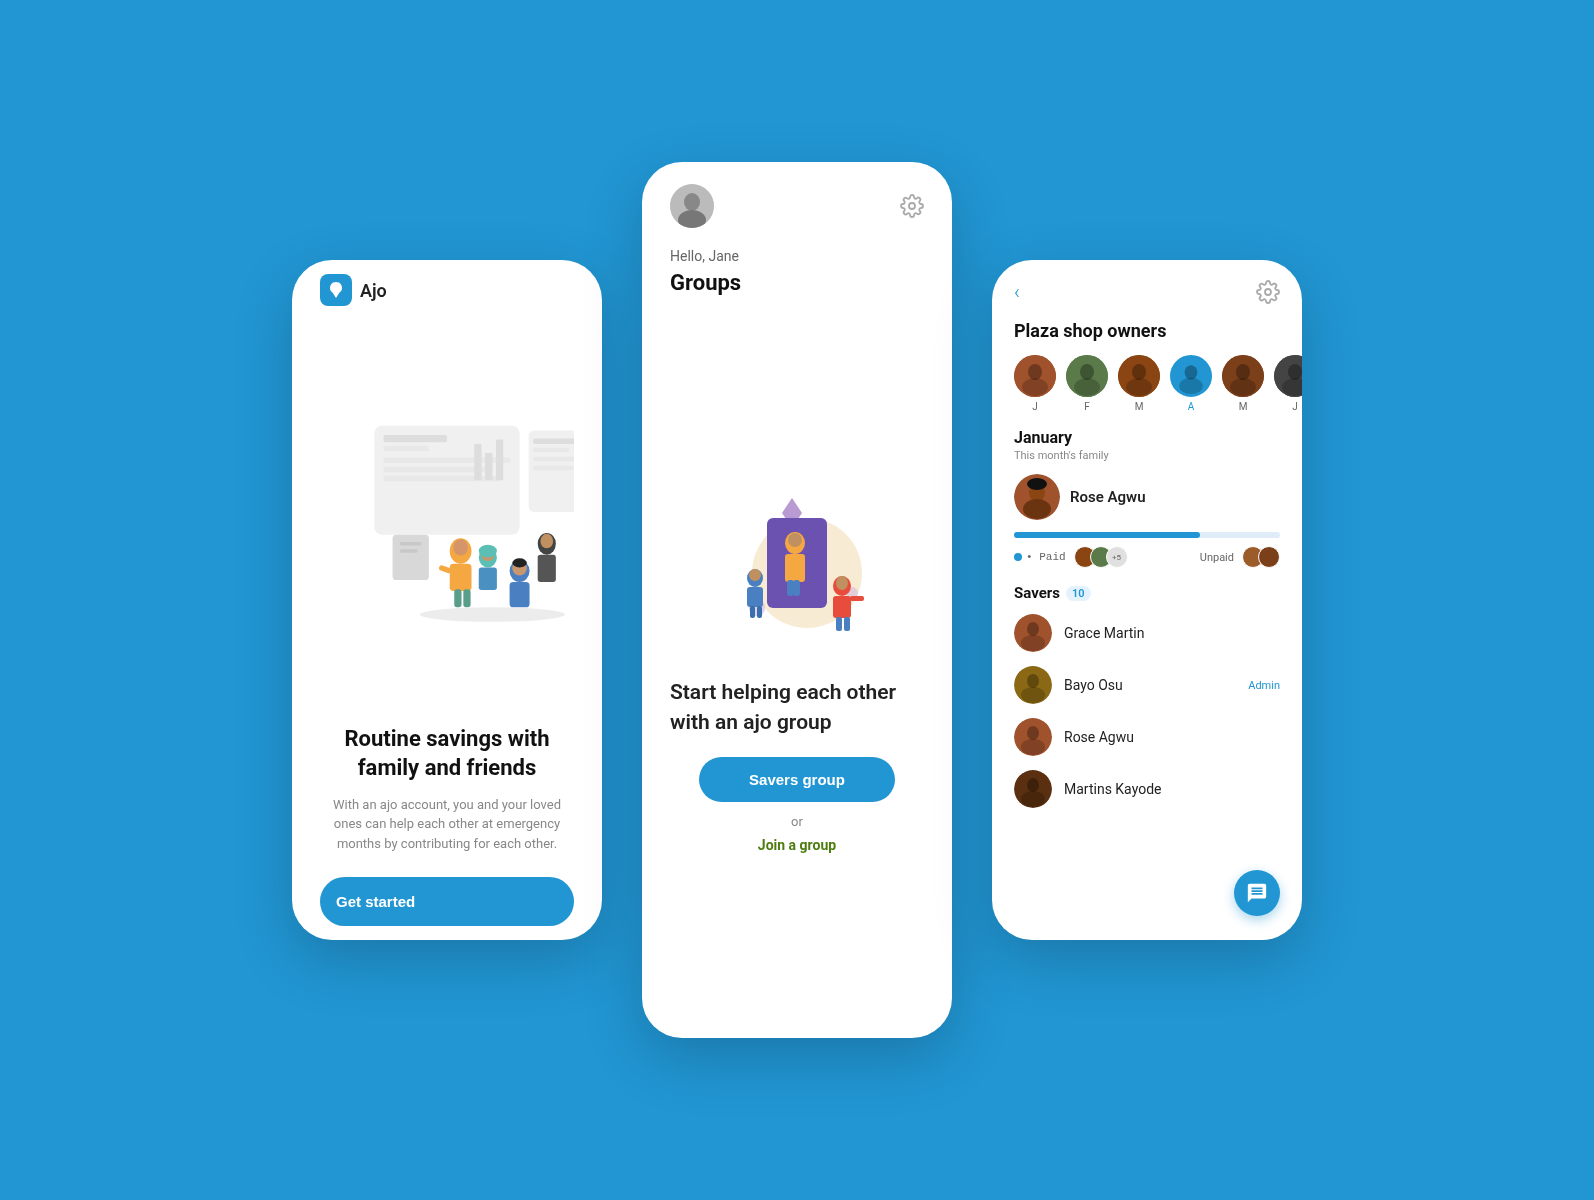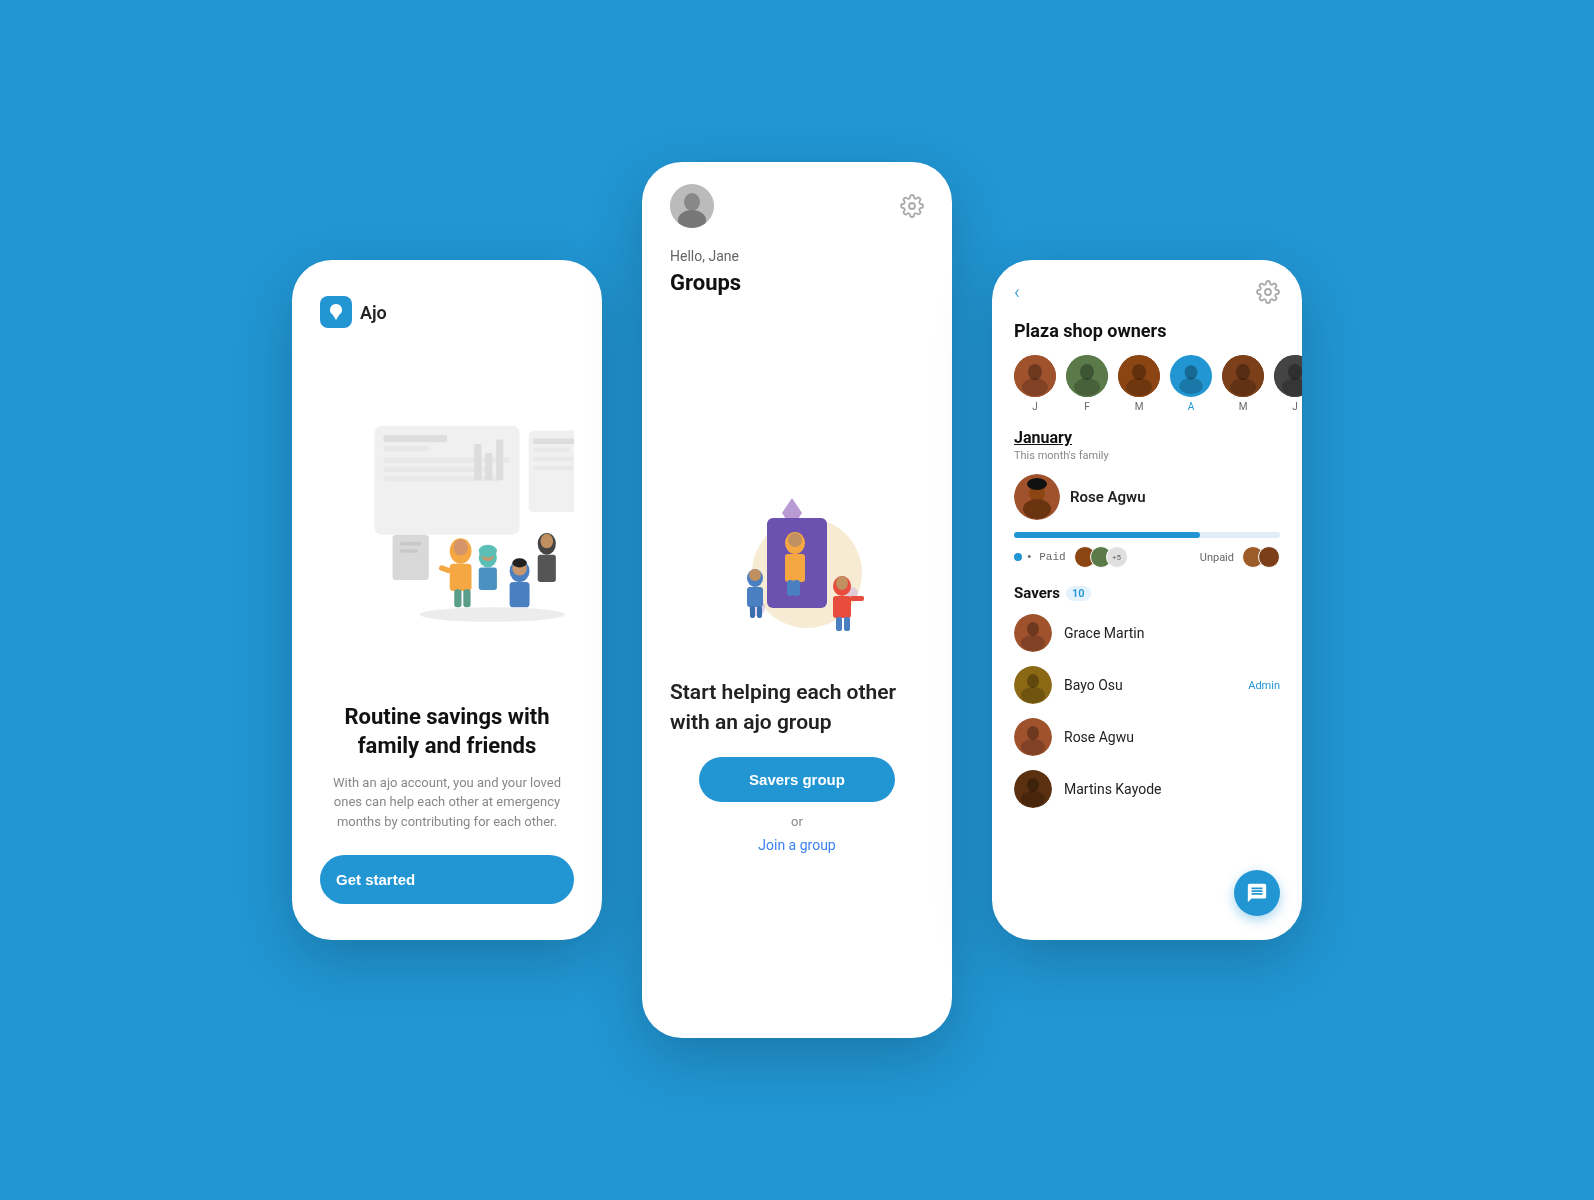--- a/index.html
+++ b/index.html
@@ -22,21 +22,21 @@
       background: #fff;
       border-radius: 40px;
       box-shadow: 0 20px 60px rgba(0,0,0,0.2);
       overflow: hidden;
       position: relative;
     }
     
     .screen-1 {
       width: 310px;
       height: 680px;
-      padding: 36px 28px;
+      padding: 14px 28px;
       display: flex;
       flex-direction: column;
     }
     .screen-1 .logo-row {
       display: flex;
       align-items: center;
       gap: 8px;
       margin-bottom: 20px;
     }
     .logo-icon {
@@ -161,22 +161,22 @@
       cursor: pointer;
       margin-bottom: 12px;
     }
     .or-text {
       font-size: 13px;
       color: #888;
       margin-bottom: 8px;
     }
     .join-link {
       font-size: 14px;
-      color: #3b82f6;
-      font-weight: 400;
+      color: #4d7c0f;
+      font-weight: 700;
       cursor: pointer;
       text-decoration: none;
     }
     
     .screen-3 {
       width: 310px;
       height: 680px;
       padding: 20px 22px;
       display: flex;
       flex-direction: column;
@@ -224,21 +224,20 @@
     }
     .member-initial {
       font-size: 10px;
       color: #666;
     }
     .month-label {
       font-size: 16px;
       font-weight: 700;
       color: #111;
       margin-bottom: 2px;
-      text-decoration: underline;
     }
     .month-sub {
       font-size: 11px;
       color: #888;
       margin-bottom: 12px;
     }
     .saver-row {
       display: flex;
       align-items: center;
       gap: 10px;

